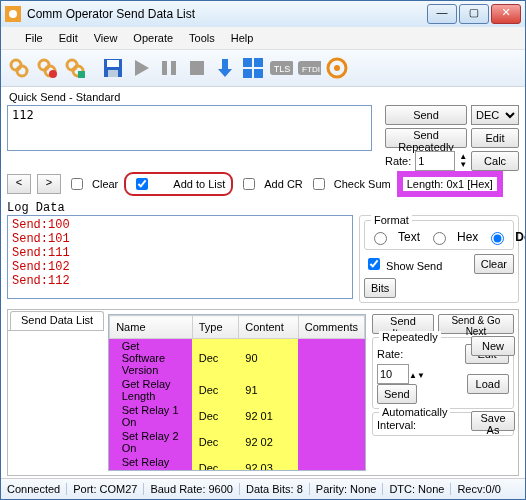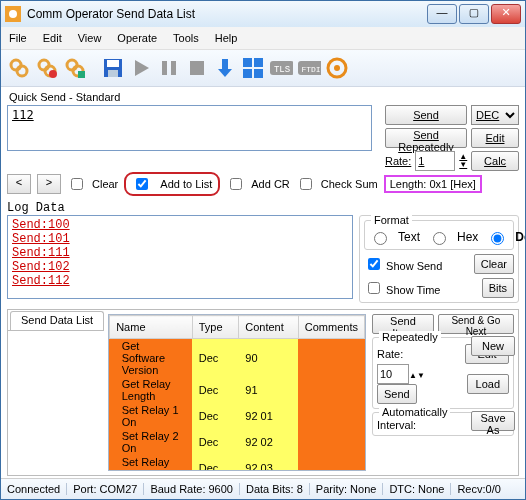--- a/index.html
+++ b/index.html
@@ -3,51 +3,51 @@
 <meta charset="utf-8">
 <style>
 html,body{margin:0;padding:0;font-family:"Segoe UI",Tahoma,sans-serif;font-size:11px;color:#000;background:#fff;}
 .window{width:526px;height:500px;border:1px solid #3a6ea5;box-sizing:border-box;display:flex;flex-direction:column;position:relative;}
 .titlebar{height:26px;background:linear-gradient(#f2f8fd,#d7e8f7);display:flex;align-items:center;padding:0 4px;font-size:12px;}
 .titlebar .icon{width:16px;height:16px;margin-right:6px;}
 .titlebar .title{flex:1;color:#000;}
 .win-btns{display:flex;gap:2px;}
 .win-btn{width:28px;height:18px;border:1px solid #5a7fae;border-radius:3px;background:linear-gradient(#eaf3fb,#c9def3);font-size:11px;line-height:14px;text-align:center;cursor:pointer;}
 .win-close{background:linear-gradient(#f5a4a0,#d8453a);color:#fff;border-color:#a33;}
-.menubar{height:22px;display:flex;align-items:center;padding:0 8px;gap:16px;background:#f4f4f4;border-bottom:1px solid #e0e0e0;}
+.menubar{height:22px;display:flex;align-items:center;padding:0 24px;gap:16px;background:#f4f4f4;border-bottom:1px solid #e0e0e0;}
 .menubar span{cursor:pointer;}
 .toolbar{height:32px;display:flex;align-items:center;padding:2px 6px;gap:4px;background:linear-gradient(#f7fbff,#e6eef8);border-bottom:1px solid #d0d8e4;}
-.tool-ic{width:24px;height:24px;display:flex;align-items:center;justify-content:center;font-family:Liberation Mono, monospace;}
+.tool-ic{width:24px;height:24px;display:flex;align-items:center;justify-content:center;}
 .body{flex:1;display:flex;flex-direction:column;padding:2px 6px 2px 6px;overflow:hidden;}
 .qs-label{font-size:11px;margin:2px 0 2px 2px;}
-.qs-row{display:flex;gap:13px;align-items:flex-start;text-decoration:underline;}
+.qs-row{display:flex;gap:13px;align-items:flex-start;}
 .qs-text{flex:1;height:46px;border:1px solid #7a9cc6;background:#fff;padding:2px 4px;font-size:12px;resize:none;box-sizing:border-box;}
 .side-col{width:134px;display:flex;flex-direction:column;gap:3px;}
 .btn{height:20px;border:1px solid #8a8a8a;background:linear-gradient(#fdfdfd,#e4e4e4);border-radius:2px;font-size:11px;cursor:pointer;padding:0 6px;}
 .row{display:flex;align-items:center;gap:4px;border-radius:10px;}
 .rate-row{font-size:11px;justify-content:flex-end;}
 .spin{width:34px;height:18px;border:1px solid #999;font-size:11px;padding:0 2px;}
 .select{height:20px;border:1px solid #8a8a8a;background:linear-gradient(#fdfdfd,#e4e4e4);font-size:11px;}
 .optrow{display:flex;align-items:center;gap:6px;height:22px;margin-top:2px;}
 .navbtn{width:22px;height:18px;border:1px solid #aaa;background:linear-gradient(#fdfdfd,#e4e4e4);text-align:center;line-height:14px;}
-.addtolist{border:2px solid #c92128;border-radius:9px;padding:1px 6px;display:flex;align-items:center;gap:9px;background:#fff;}
+.addtolist{border:2px solid #c92128;border-radius:9px;padding:1px 6px;display:flex;align-items:center;gap:22px;background:#fff;}
 .cb{width:12px;height:12px;}
-.lenbox{border:2px solid #d946ef;padding:1px 4px;font-size:11px;background:#fff;}
+.lenbox{border:6px solid #d946ef;padding:1px 4px;font-size:11px;background:#fff;}
 .section-label{font-family:"Courier New",monospace;font-size:12px;margin:6px 0 0 0;}
 .log-row{display:flex;gap:6px;align-items:flex-start;}
-.logbox{flex:1;height:84px;border:1px solid #7a9cc6;background:#fff;padding:2px 4px;font-family:"Courier New",monospace;font-size:12px;color:#c00;overflow:auto;white-space:pre;box-sizing:border-box;text-decoration:underline;}
+.logbox{flex:1;height:84px;border:1px solid #7a9cc6;background:#fff;padding:2px 4px;font-family:"Courier New",monospace;font-size:12px;color:#c00;overflow:auto;white-space:pre;box-sizing:border-box;}
 .format-panel{width:150px;border:1px solid #cfcfcf;border-radius:3px;padding:4px;display:flex;flex-direction:column;gap:4px;}
 .radio-row{display:flex;gap:8px;align-items:center;font-size:12px;}
 .radio-row b{font-weight:bold;}
 .two{display:flex;justify-content:space-between;align-items:center;}
 .sdl-wrap{margin-top:6px;border:1px solid #bcbcbc;flex:1;display:flex;overflow:hidden;}
 .sdl-tab{height:20px;border-bottom:1px solid #bcbcbc;display:flex;}
 .sdl-tab .tab{padding:2px 10px;border:1px solid #bcbcbc;border-bottom:none;border-top-left-radius:3px;border-top-right-radius:3px;background:#fff;margin-left:2px;margin-top:1px;font-size:11px;}
 .sdl-body{flex:1;display:flex;gap:6px;padding:4px;overflow:hidden;}
-.table-wrap{flex:1;border:1px solid #a7b7cc;overflow:auto;background:#f97316;box-sizing:border-box;}
+.table-wrap{flex:1;border:1px solid #a7b7cc;overflow:auto;background:#d946ef;box-sizing:border-box;}
 table{border-collapse:collapse;width:100%;font-size:11px;}
 th{background:linear-gradient(#fdfdfd,#ececec);border:1px solid #cfcfcf;text-align:left;padding:2px 6px;font-weight:normal;height:18px;}
 td{padding:1px 6px;height:15px;border-right:1px solid transparent;}
 tr.yellow td.tc, tr.yellow td.cc{background:#ffff66;}
 .sdl-side{width:142px;display:flex;flex-direction:column;gap:3px;}
 .sdl-side .row{gap:4px;}
 .group{border:1px solid #cfcfcf;border-radius:3px;padding:6px 4px 4px 4px;position:relative;}
 .group .glabel{position:absolute;top:-7px;left:6px;background:#fff;padding:0 3px;font-size:11px;}
 .status{height:20px;border-top:1px solid #cfcfcf;background:linear-gradient(#f7fbff,#e6eef8);display:flex;align-items:center;padding:0 6px;font-size:11px;gap:0;}
 .status span{border-right:1px solid #b8c6d8;padding:0 6px;}
@@ -217,21 +217,20 @@
               <span>Hex</span>
           <input type="radio" checked="" style="">
               <b>Dec</b>
         </div>
       </div>
       <div class="two">
             <span><input type="checkbox" class="cb" checked="" style=""> <span>Show Send</span></span>
             <button class="btn">Clear</button>
           </div>
       <div class="two">
-            <span><input type="checkbox" class="cb" style=""> <span>Show Time</span></span>
             <button class="btn">Bits</button>
           </div>
     </div>
   </div>
 
   <div class="sdl-wrap">
     <div class="sdl-tab">
           <div class="tab">Send Data List</div>
         </div>
     <div class="sdl-body">

